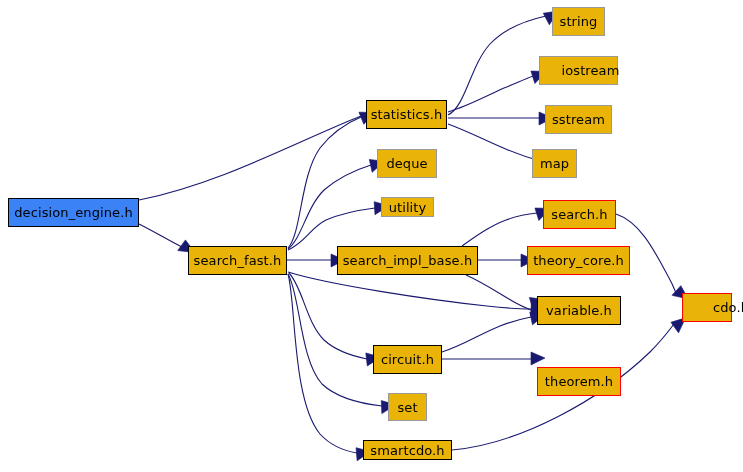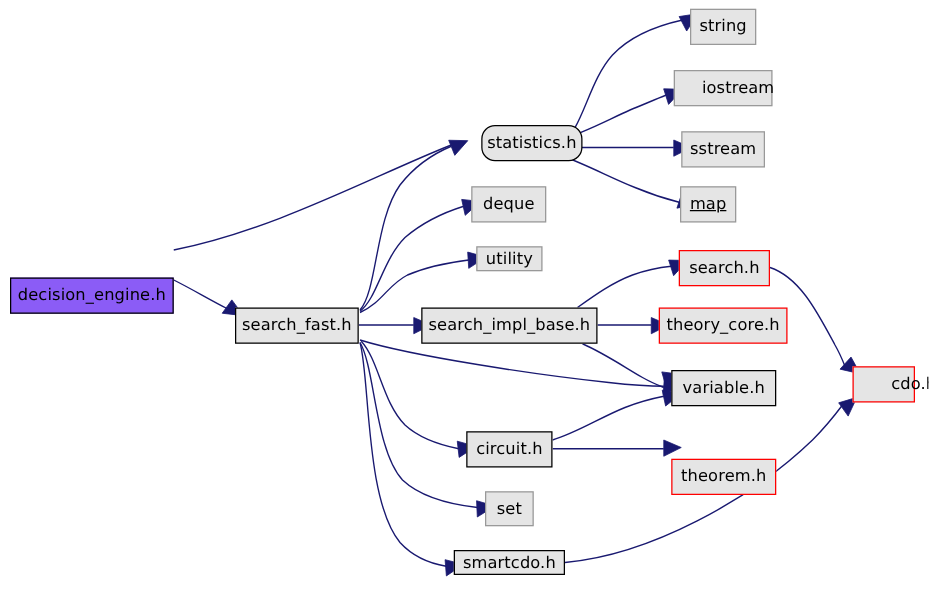--- a/index.html
+++ b/index.html
@@ -31,32 +31,31 @@
     fill: #191970;
     stroke: #191970;
     stroke-width: 0.6;
   }
   .node-box {
     position: absolute;
     box-sizing: border-box;
     display: flex;
     align-items: center;
     justify-content: center;
-    background: #e5e5e5;
+    background: #eab308;
     border: 1px solid #000000;
     font-size: 13px;
     line-height: 1;
     color: #000000;
     white-space: nowrap;
     letter-spacing: 0.1px;
   }
   .node-box.kind-current {
-    background: #8b5cf6;
+    background: #3b82f6;
     border: 1px solid #000000;
-    margin-top: 24px;
   }
   .node-box.kind-system {
     border: 1px solid #999999;
   }
   .node-box.kind-unlinked {
     border: 1px solid #ff0000;
   }
   .node-label {
     display: block;
     pointer-events: none;
@@ -115,33 +114,33 @@
       </g>
   </svg>
 
   <div id="nodes-layer">
       <div class="node-box kind-current" style="left: 8px; top: 198px; width: 131px; height: 29px;">
         <span class="node-label">decision_engine.h</span>
       </div>
       <div class="node-box kind-normal" style="left: 188px; top: 246px; width: 99px; height: 29px;">
         <span class="node-label">search_fast.h</span>
       </div>
-      <div class="node-box kind-normal" style="left: 385px; top: 100px; width: 81px; height: 29px; border-radius: 11px;">
+      <div class="node-box kind-normal" style="left: 366px; top: 100px; width: 81px; height: 29px;">
         <span class="node-label">statistics.h</span>
       </div>
       <div class="node-box kind-system" style="left: 552px; top: 7px; width: 53px; height: 29px;">
         <span class="node-label">string</span>
       </div>
       <div class="node-box kind-system" style="left: 539px; top: 56px; width: 79px; height: 29px; padding-left: 24px;">
         <span class="node-label">iostream</span>
       </div>
       <div class="node-box kind-system" style="left: 545px; top: 105px; width: 67px; height: 29px;">
         <span class="node-label">sstream</span>
       </div>
-      <div class="node-box kind-system" style="left: 544px; top: 149px; width: 45px; height: 29px; text-decoration: underline;">
+      <div class="node-box kind-system" style="left: 532px; top: 149px; width: 45px; height: 29px;">
         <span class="node-label">map</span>
       </div>
       <div class="node-box kind-system" style="left: 377px; top: 149px; width: 60px; height: 29px;">
         <span class="node-label">deque</span>
       </div>
       <div class="node-box kind-system" style="left: 381px; top: 197px; width: 53px; height: 20px;">
         <span class="node-label">utility</span>
       </div>
       <div class="node-box kind-normal" style="left: 337px; top: 246px; width: 141px; height: 29px;">
         <span class="node-label">search_impl_base.h</span>

